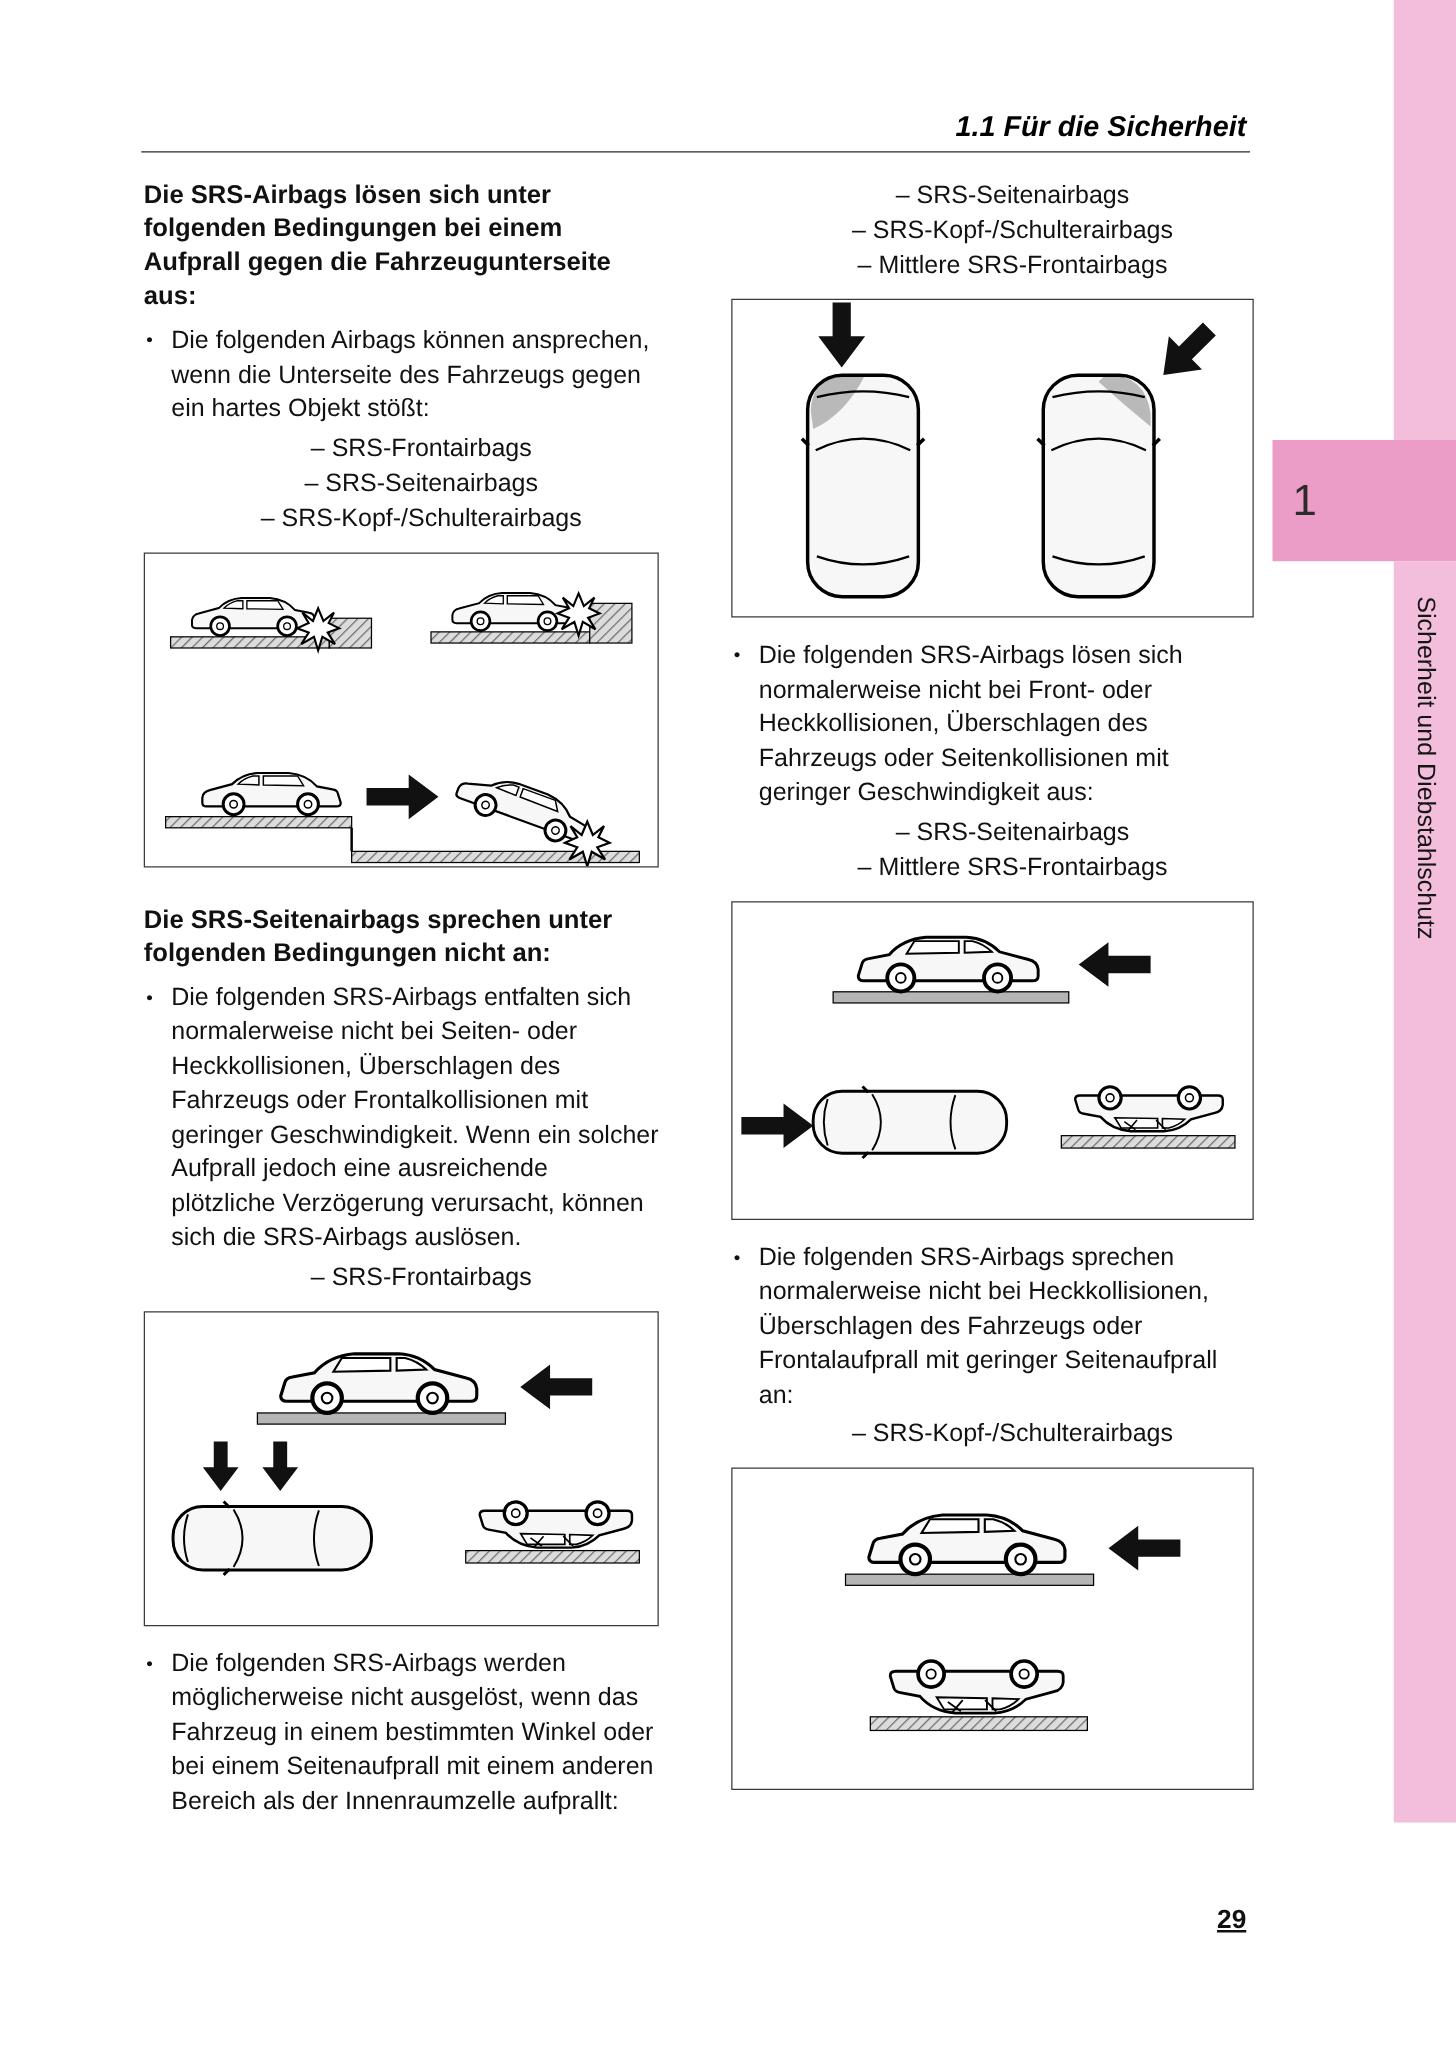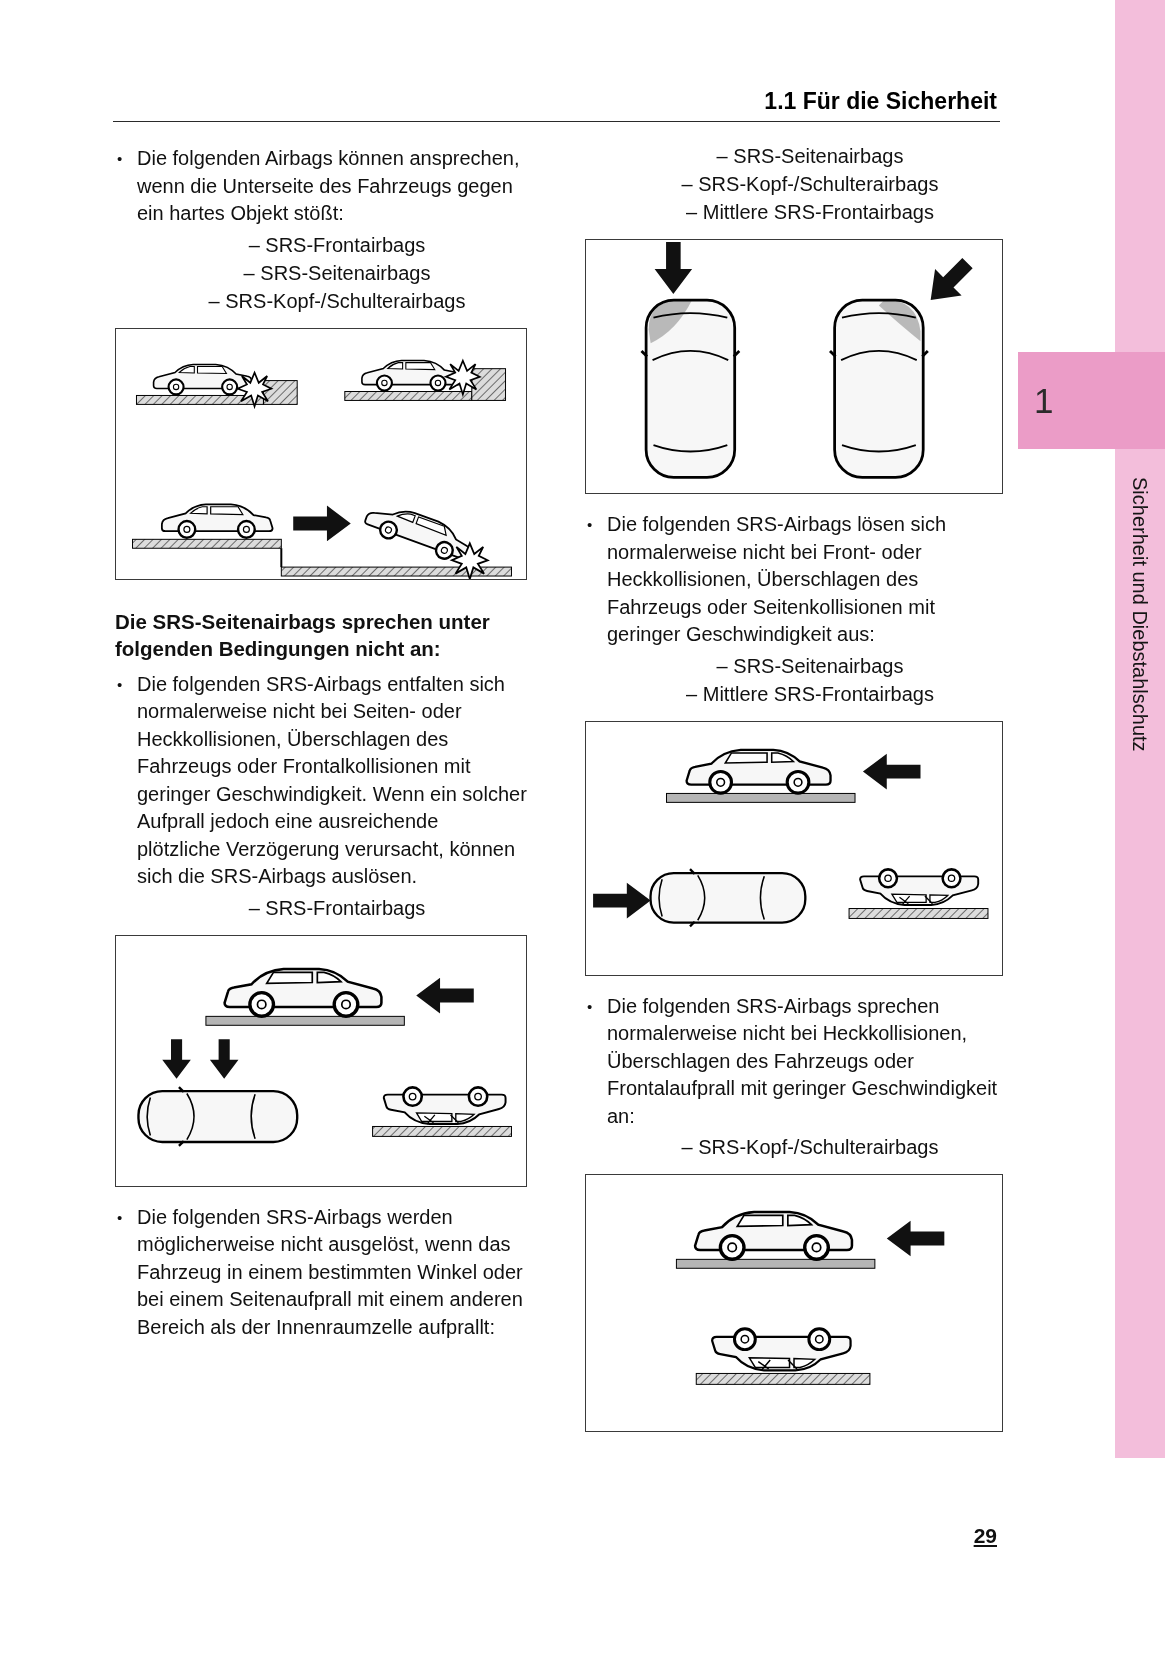--- a/index.html
+++ b/index.html
@@ -26,21 +26,21 @@
     background: var(--sidebar-light, #f3bedb);
   }
   .side-label {
     writing-mode: vertical-rl;
     font-size: 20px; color: #151515;
     padding-top: 28px; margin-left: 13px;
     white-space: nowrap;
   }
   .header-title {
     position: absolute; top: 88px; right: 168px;
-    font-size: 23px; font-weight: bold; color: #000;
+    font-size: 23px; font-weight: bold; color: #000; font-style: italic;
   }
   .header-rule {
     position: absolute; top: 121px; left: 113px; width: 887px; height: 1px;
     background: #2a2a2a;
   }
   .col-left  { position: absolute; left: 115px; top: 142px; width: 412px; }
   .col-right { position: absolute; left: 585px; top: 142px; width: 418px; }
   .h-bold { font-weight: bold; font-size: 20.5px; line-height: 27px; margin: 0 0 9px 0; }
   .h-bold.mt { margin-top: 28px; }
   .bullet { display: flex; font-size: 20px; line-height: 27.5px; margin: 3px 0; }
@@ -115,20 +115,21 @@
     <span>1</span>
   </div>
   <div class="side-bottom">
     <div class="side-label">Sicherheit und Diebstahlschutz</div>
   </div>
 
   <div class="header-title">1.1 Für die Sicherheit</div>
   <div class="header-rule"></div>
 
   <div class="col-left">
+    <p class="h-bold">Die SRS-Airbags lösen sich unter folgenden Bedingungen bei einem Aufprall gegen die Fahrzeugunterseite aus:</p>
 
     <div class="bullet">
       <span class="dot">•</span>
       <span>Die folgenden Airbags können ansprechen, wenn die Unterseite des Fahrzeugs gegen ein hartes Objekt stößt:</span>
     </div>
     <div class="sub">– SRS-Frontairbags</div>
     <div class="sub">– SRS-Seitenairbags</div>
     <div class="sub">– SRS-Kopf-/Schulterairbags</div>
 
     <div class="figure fig1">
@@ -221,21 +222,21 @@
         <use href="#car-top" transform="translate(58,146) scale(0.78)"></use>
         <use href="#arrow-right" transform="translate(4,162)"></use>
 
         <rect x="262" y="188" width="140" height="10" fill="url(#hatch)" stroke="#000" stroke-width="1"></rect>
         <use href="#car-flip" transform="translate(268,146) scale(0.64)"></use>
       </svg>
     </div>
 
     <div class="bullet">
       <span class="dot">•</span>
-      <span>Die folgenden SRS-Airbags sprechen normalerweise nicht bei Heckkollisionen, Überschlagen des Fahrzeugs oder Frontalaufprall mit geringer Geschwindigkeit an:</span>
+      <span>Die folgenden SRS-Airbags sprechen normalerweise nicht bei Heckkollisionen, Überschlagen des Fahrzeugs oder Frontalaufprall mit geringer Seitenaufprall an:</span>
     </div>
     <div class="sub">– SRS-Kopf-/Schulterairbags</div>
 
     <div class="figure fig5">
       <svg viewBox="0 0 413 258">
 
         <rect x="88" y="85" width="200" height="9" fill="#b5b5b5" stroke="#000" stroke-width="1"></rect>
         <use href="#suv-side" transform="translate(100,22) scale(0.85)"></use>
         <use href="#arrow-left" transform="translate(300,46)"></use>
 

